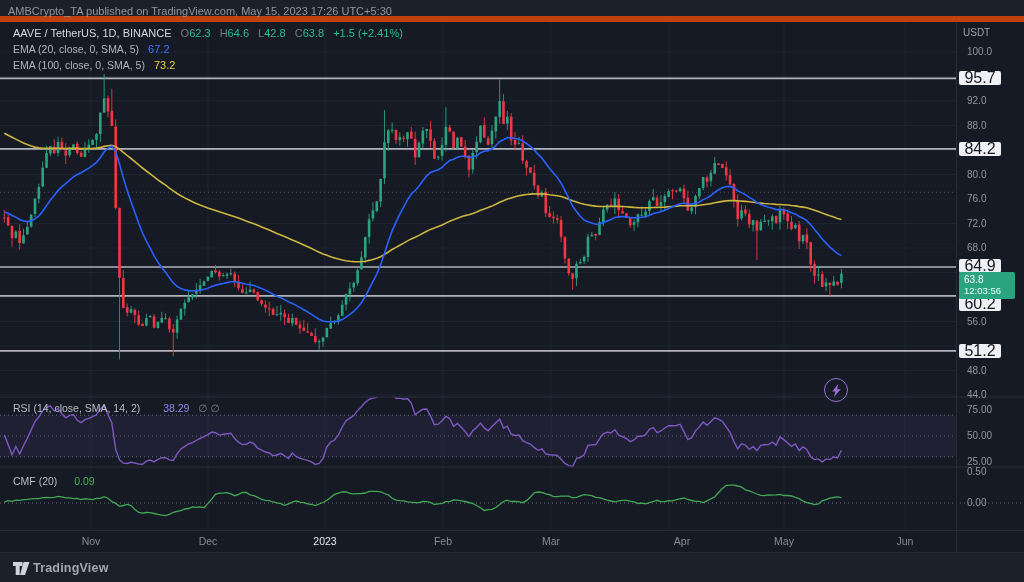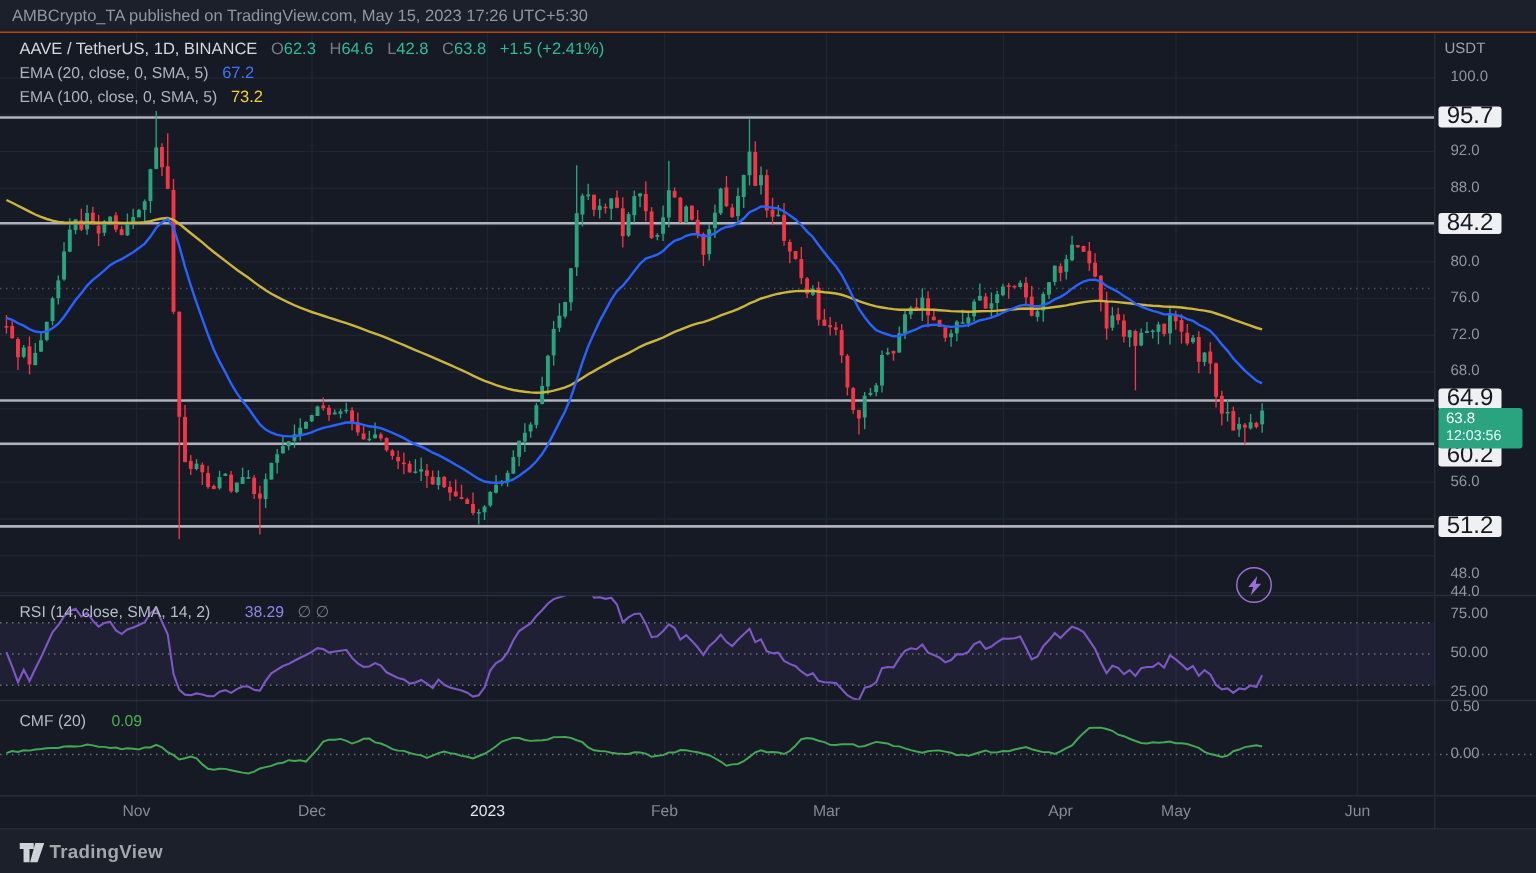--- a/index.html
+++ b/index.html
@@ -5,21 +5,21 @@
   * { margin:0; padding:0; box-sizing:border-box; }
   html,body { background:#0d1117; }
   #app {
     position:relative; width:1024px; height:582px; overflow:hidden;
     background:#151a24; font-family:"Liberation Sans", sans-serif;
     -webkit-font-smoothing:antialiased;
   }
   
   .hdr {
     position:absolute; left:0; top:0; width:1024px; height:22px;
-    background:#1b202b; border-bottom:1px solid #c2410c;
+    background:#1b202b; border-bottom:6px solid #c2410c;
     color:#9296a0; font-size:11px; line-height:22px; padding-left:8px;
   }
   
   #plot { position:absolute; left:0; top:0; }
   
   .legend { position:absolute; left:13px; top:27px; }
   .lrow { height:13px; line-height:13px; font-size:11px; white-space:nowrap; margin-bottom:3px; }
   .sym { color:#d6d9e0; }
   .okey { color:#787b86; margin-left:6px; }
   .oval { color:#2bbd94; }
@@ -607,21 +607,21 @@
   <div class="paxis">
     <span class="cur">USDT</span>
   <span class="tick" style="top: 24px;">100.0</span>
       <span class="tick" style="top: 73px;">92.0</span>
       <span class="tick" style="top: 97.5px;">88.0</span>
       <span class="tick" style="top: 146.5px;">80.0</span>
       <span class="tick" style="top: 171px;">76.0</span>
       <span class="tick" style="top: 195.5px;">72.0</span>
       <span class="tick" style="top: 220px;">68.0</span>
       <span class="tick" style="top: 293.5px;">56.0</span>
-      <span class="tick" style="top: 342.5px; margin-top: 12px;">48.0</span>
+      <span class="tick" style="top: 342.5px;">48.0</span>
       <span class="tick" style="top: 367px;">44.0</span>
       <span class="tick" style="top: 382px;">75.00</span>
       <span class="tick" style="top: 408px;">50.00</span>
       <span class="tick" style="top: 434px;">25.00</span>
       <span class="tick" style="top: 444px;">0.50</span>
       <span class="tick" style="top: 475px;">0.00</span>
       <span class="lvlbox" style="top: 49.3375px;">95.7</span>
       <span class="lvlbox" style="top: 119.775px;">84.2</span>
       <span class="lvlbox" style="top: 236.987px;">64.9</span>
       <span class="lvlbox" style="top: 274.775px;">60.2</span>
@@ -631,21 +631,21 @@
         <div class="cd">12:03:56</div>
       </div>
     </div>
 
   <div class="taxis">
       <span class="month" style="left: 91px;">Nov</span>
       <span class="month" style="left: 208px;">Dec</span>
       <span class="month em" style="left: 325px;">2023</span>
       <span class="month" style="left: 443px;">Feb</span>
       <span class="month" style="left: 551px;">Mar</span>
-      <span class="month" style="left: 707px;">Apr</span>
+      <span class="month" style="left: 682px;">Apr</span>
       <span class="month" style="left: 784px;">May</span>
       <span class="month" style="left: 905px;">Jun</span>
     </div>
 
   <div class="ftr">
     <svg class="tvmark" width="17" height="13" viewBox="0 0 17 13">
       <path d="M0 0 h9.5 v4 h-2.8 v9 h-4 V4 H0 Z" fill="#cfd2d8"></path>
       <path d="M10.5 0 h6 L12 13 h-5 Z" fill="#cfd2d8"></path>
     </svg>
     <span class="brand">TradingView</span>

